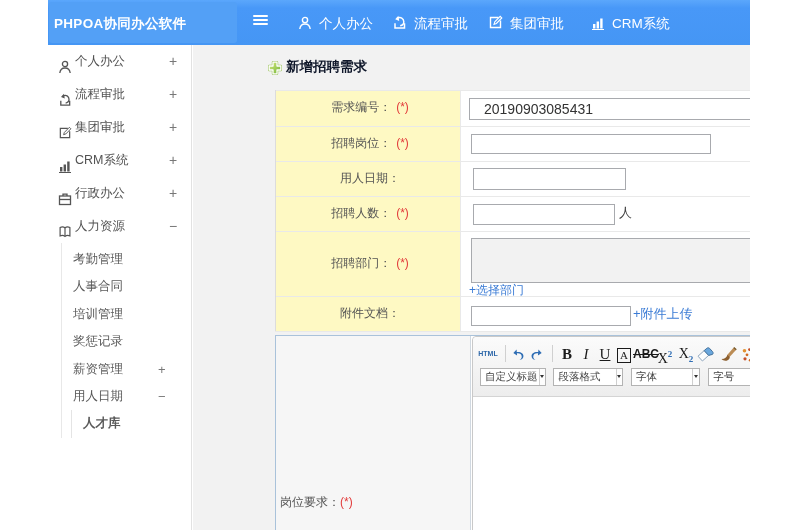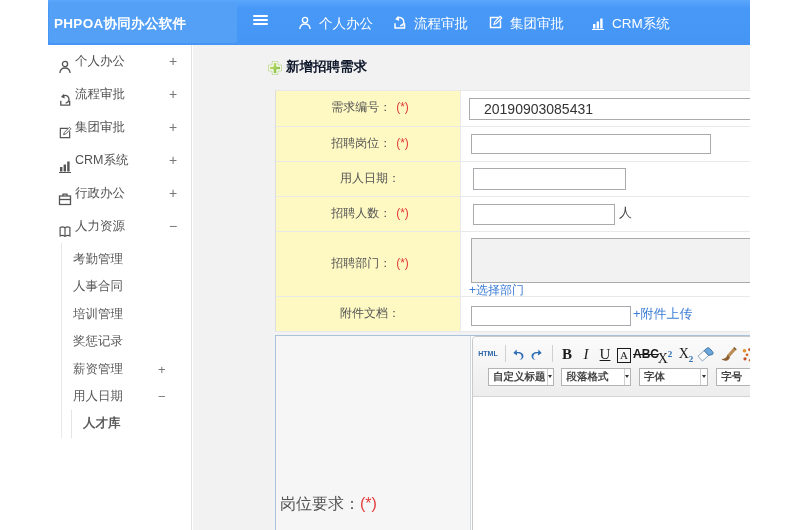--- a/index.html
+++ b/index.html
@@ -49,21 +49,21 @@
 .inp { border:1px solid #a8aaae; background:#fff; height:22px; font-size:14px; color:#333; font-family:"Liberation Sans",sans-serif; padding:0 10px; }
 .inp2 { border:1px solid #a8aaae; background:#fff; height:21px; }
 .ta { border:1px solid #a8aaae; background:#f2f2f2; width:368px; height:45px; position:relative; }
 .ta .rsz { position:absolute; right:1px; bottom:1px; width:9px; height:9px;
   background:linear-gradient(135deg, transparent 50%, #aaa 50%, #aaa 55%, transparent 55%, transparent 65%, #aaa 65%, #aaa 70%, transparent 70%, transparent 80%, #aaa 80%, #aaa 85%, transparent 85%); }
 .blink { color:#3a7bd5; font-size:12px; text-decoration:none; }
 
 
 #row7 { position:absolute; left:82px; top:290px; width:590px; height:200px; border-top:1px solid #a9c2da; border-left:1px solid #a9c2da; background:#fff; }
 #row7 .lblc { position:absolute; left:0; top:0; width:195px; height:200px; background:#f6f6f6; border-right:1px solid #d0d8e0; }
-#row7 .lblc span.t { position:absolute; left:4px; top:158px; font-size:16px; color:#545454; }
+#row7 .lblc span.t { position:absolute; left:4px; top:158px; font-size:12px; color:#545454; }
 #row7 .lblc span.r { color:#e23b3b; }
 
 
 #editor { position:absolute; left:279px; top:291px; width:382px; height:240px; border:1px solid #c9c9c9; border-radius:4px 4px 0 0; background:#fff; }
 #toolbar { height:60px; background:linear-gradient(#fbfbfb,#ededed); border-bottom:1px solid #d4d4d4; border-radius:4px 4px 0 0; position:relative; }
 .t1 { position:absolute; top:5px; height:24px; line-height:24px; text-align:center; }
 .t1 svg { vertical-align:middle; }
 .vsep { position:absolute; top:8px; width:1px; height:17px; background:#d0d0d0; }
 .dcaret { display:inline-block; width:0; height:0; border-left:3.5px solid transparent; border-right:3.5px solid transparent; border-top:4px solid #444; vertical-align:2px; }
 .t2 { position:absolute; top:31px; height:18px; white-space:nowrap; }
@@ -304,21 +304,21 @@
         <div class="t1" style="left:311px; width:20px;"><svg width="15" height="17" viewBox="0 0 15 17">
               <rect x="1.5" y="2" width="12" height="14" rx="1" fill="#c9762c" stroke="#9c5a1e" stroke-width="0.9"></rect>
               <rect x="4.5" y="0.7" width="6" height="3.2" rx="1" fill="#ececec" stroke="#9c5a1e" stroke-width="0.7"></rect>
               <rect x="5" y="6" width="9" height="10" fill="#f2f6fc" stroke="#4a7ab5" stroke-width="0.9"></rect>
               <text x="9.5" y="14" font-size="8" font-family="Liberation Serif" fill="#2d5fa3" text-anchor="middle" font-weight="bold">T</text>
             </svg></div>
         <span class="vsep" style="left:335px;"></span>
         <div class="t1" style="left:343px; width:16px; font-family:'Liberation Serif',serif; font-size:17px; color:#1a1a1a;">A</div>
         <div class="t1" style="left:358px; width:10px;"><span class="dcaret"></span></div>
         <div class="t1" style="left:369px; width:14px; font-size:14px; color:#d2691e; font-weight:bold; font-family:'Liberation Serif',serif;">a</div>
-        <div class="t2" style="left:15px;font-weight:bold;">
+        <div class="t2" style="left:7px;">
           <span class="sel" style="width:66px;"><span class="st">自定义标题</span><span class="sb"></span></span>
           <span class="sel" style="width:70px; margin-left:3px;"><span class="st">段落格式</span><span class="sb"></span></span>
           <span class="sel" style="width:69px; margin-left:3px;"><span class="st">字体</span><span class="sb"></span></span>
           <span class="sel" style="width:69px; margin-left:4px;"><span class="st">字号</span><span class="sb"></span></span>
         </div>
         <span class="vsep" style="left:298px; top:34px;"></span>
         <div class="alic" style="left:307px;"><svg width="15" height="15" viewBox="0 0 15 15">
               <rect x="0" y="1" width="15" height="2.2" fill="#6b6b6b"></rect>
               <rect x="0" y="5.2" width="15" height="2.2" fill="#a9a9a9"></rect>
               <rect x="0" y="9.4" width="9" height="2.2" fill="#6b6b6b"></rect>

